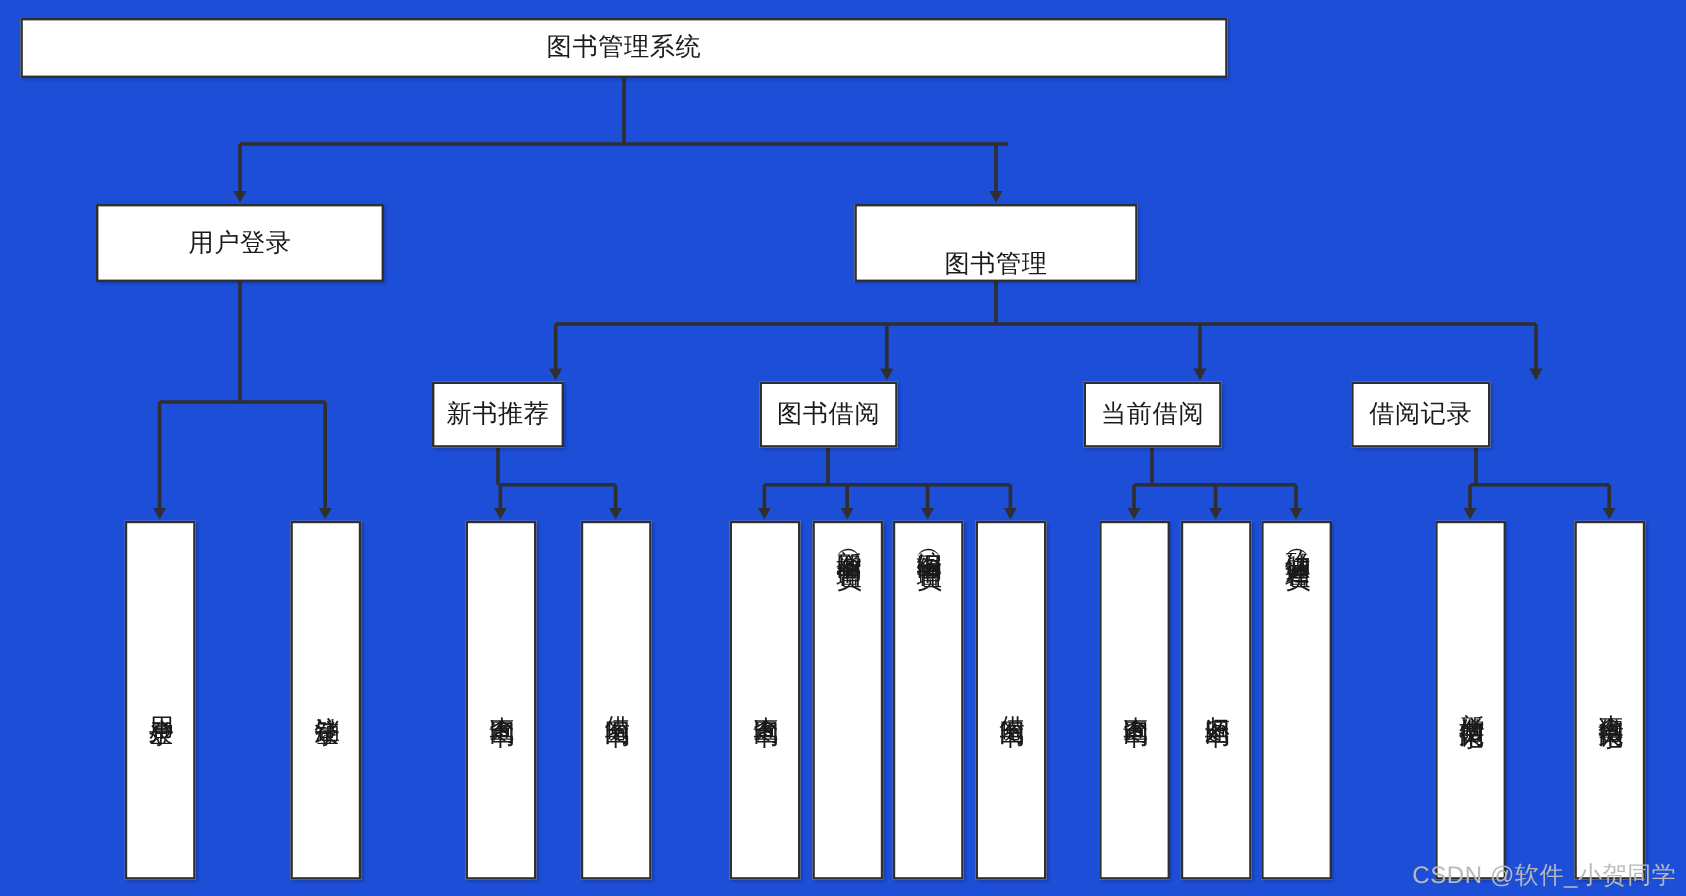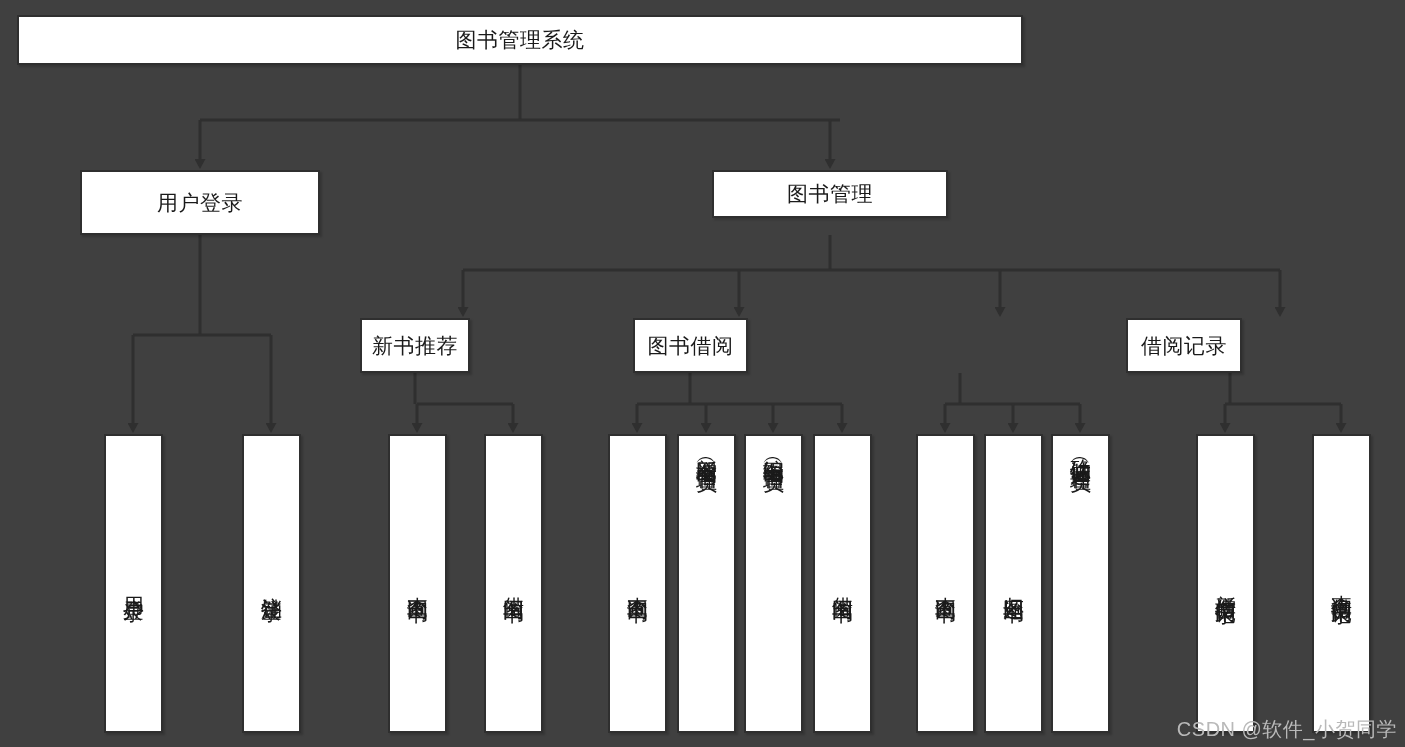--- a/index.html
+++ b/index.html
@@ -7,21 +7,21 @@
     padding: 0;
     background: #ffffff;
   }
   body {
     font-family: "Liberation Sans", "DejaVu Sans", sans-serif;
   }
   #canvas {
     position: relative;
     width: 1405px;
     height: 747px;
-    background: #404040;
+    background: #1d4ed8;
     overflow: hidden;
   }
   #edges {
     position: absolute;
     left: 0;
     top: 0;
     width: 1405px;
     height: 747px;
   }
   .node {
@@ -126,30 +126,33 @@
     </g>
   </svg>
 
   <div class="node" style="left:17px; top:15px; width:1006px; height:50px;">
     <span class="label">图书管理系统</span>
   </div>
 
   <div class="node" style="left:80px; top:170px; width:240px; height:65px;">
     <span class="label">用户登录</span>
   </div>
-  <div class="node" style="left:712px; top:170px; width:236px; height:48px;">
+  <div class="node" style="left:712px; top:170px; width:236px; height:65px;align-items:flex-end;">
     <span class="label">图书管理</span>
   </div>
 
   <div class="node" style="left:633px; top:318px; width:115px; height:55px;">
     <span class="label">图书借阅</span>
   </div>
   <div class="node" style="left:360px; top:318px; width:110px; height:55px;">
     <span class="label">新书推荐</span>
   </div>
+  <div class="node" style="left:903px; top:318px; width:115px; height:55px;">
+    <span class="label">当前借阅</span>
+  </div>
   <div class="node" style="left:1126px; top:318px; width:116px; height:55px;">
     <span class="label">借阅记录</span>
   </div>
 
   <div class="node vert centered" style="left:104px; top:434px; width:59px; height:299px;">
     <span class="label">用户登录</span>
   </div>
   <div class="node vert centered" style="left:242px; top:434px; width:59px; height:299px;">
     <span class="label">注销登录</span>
   </div>

